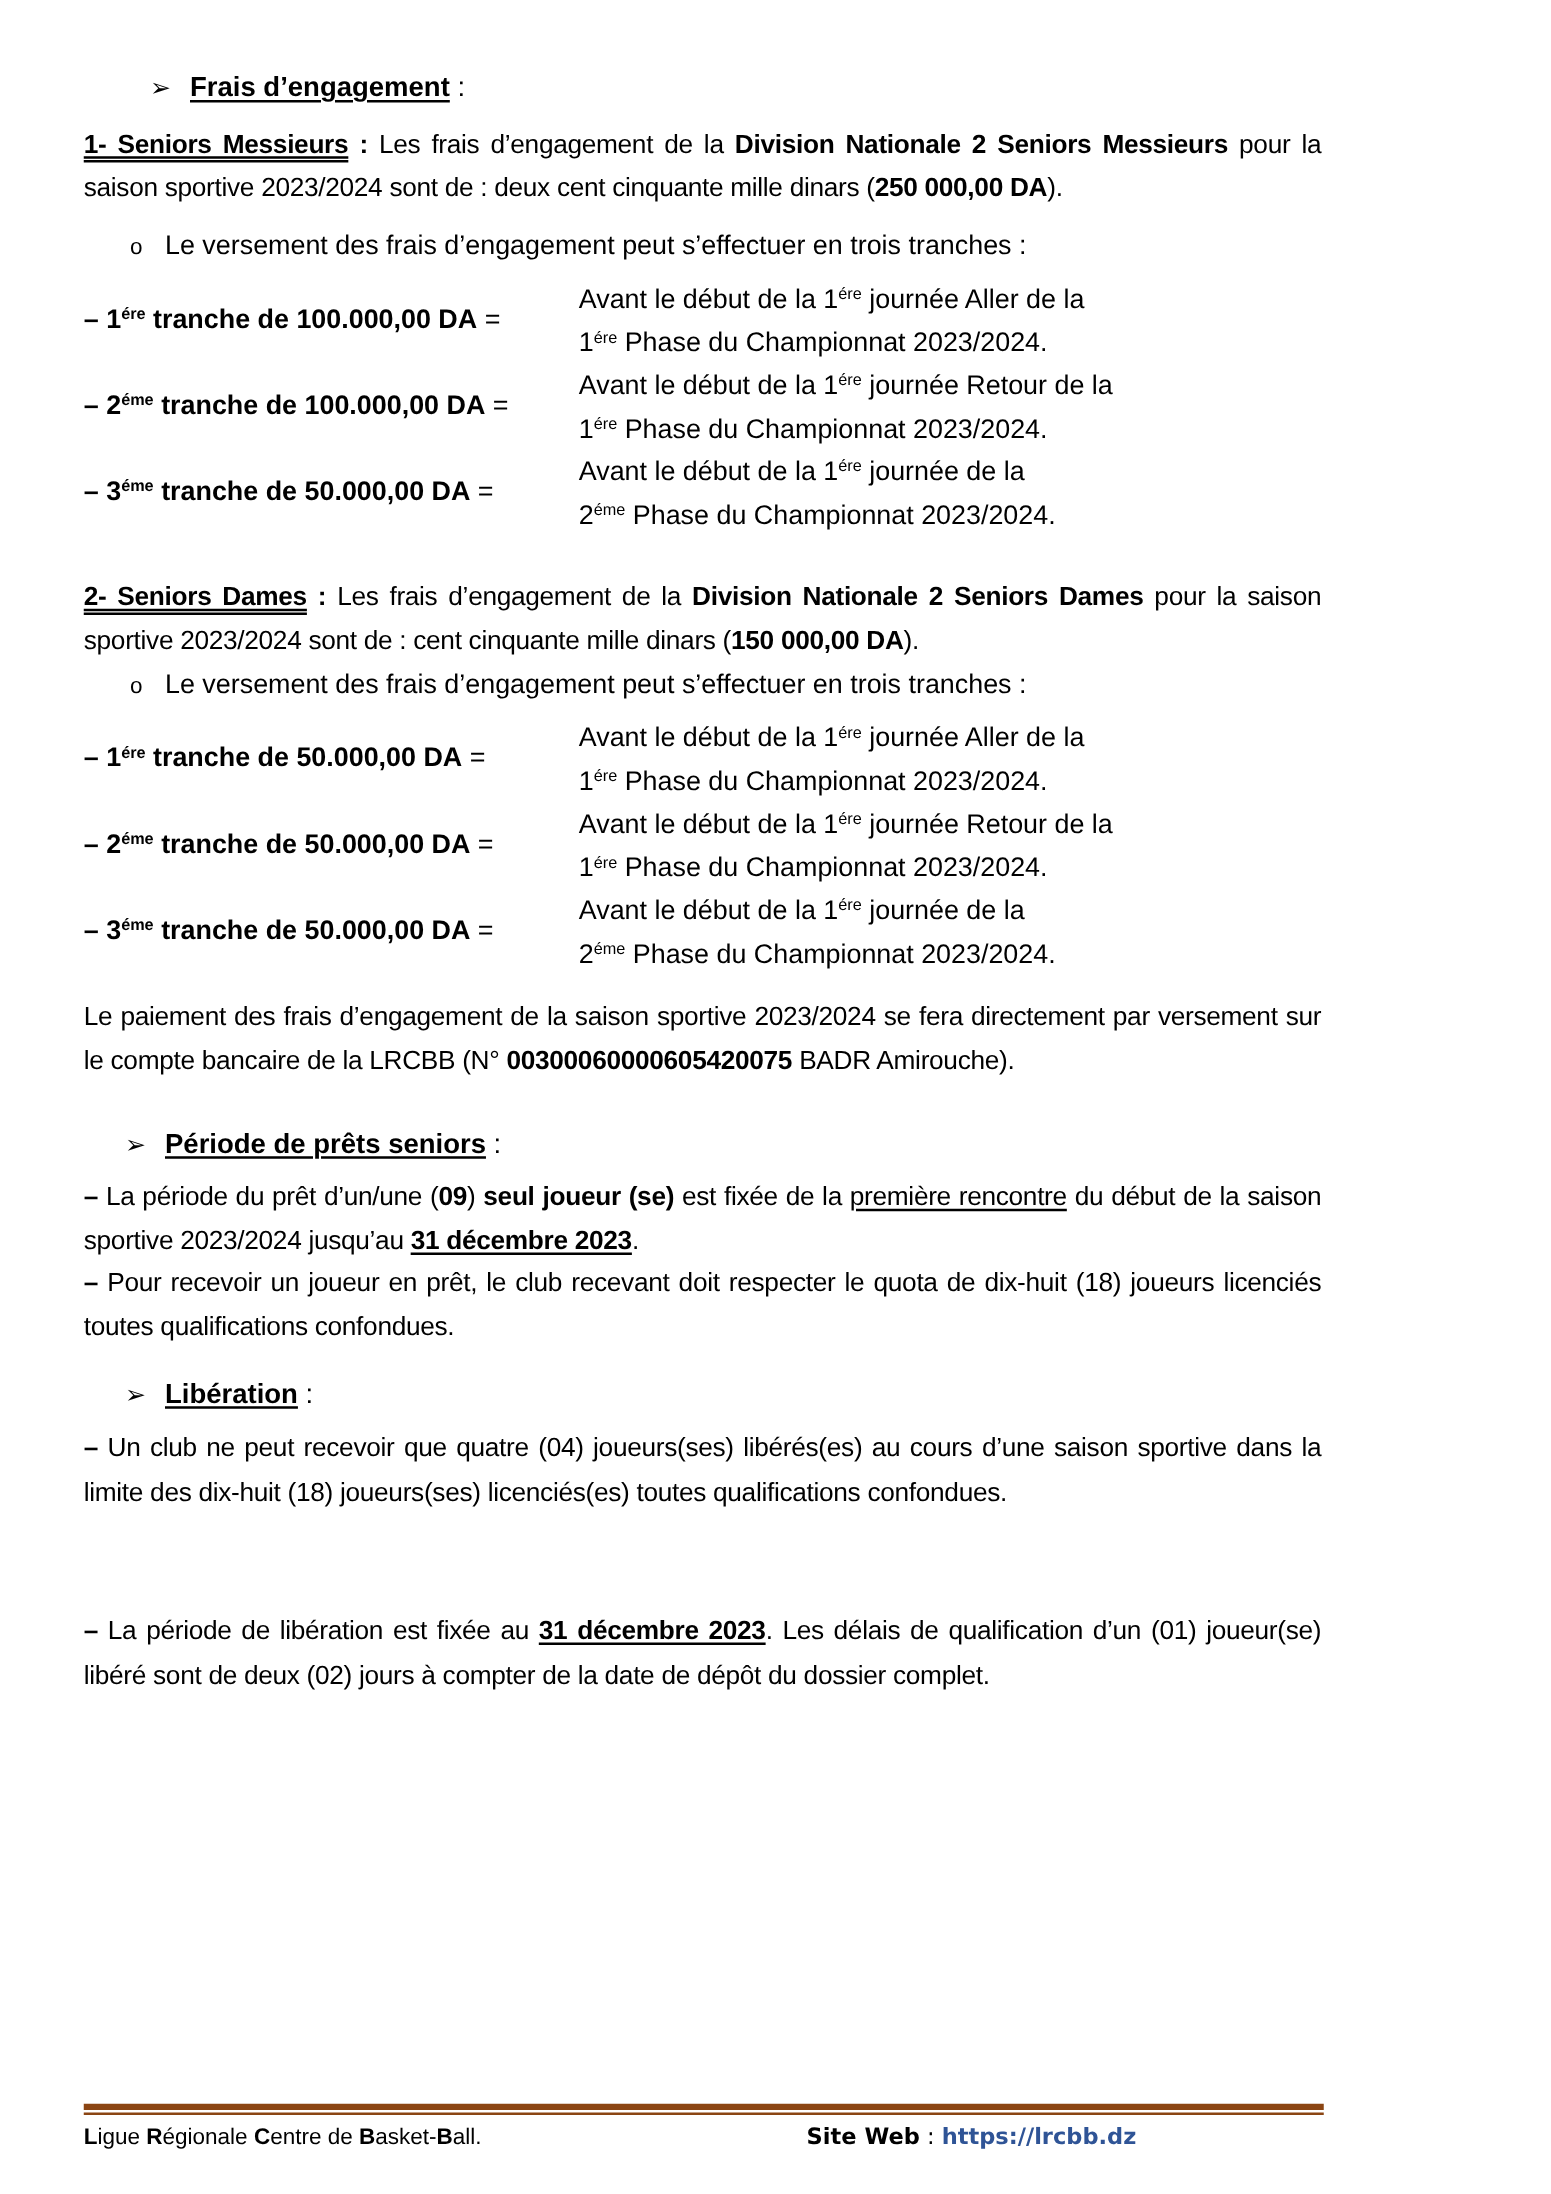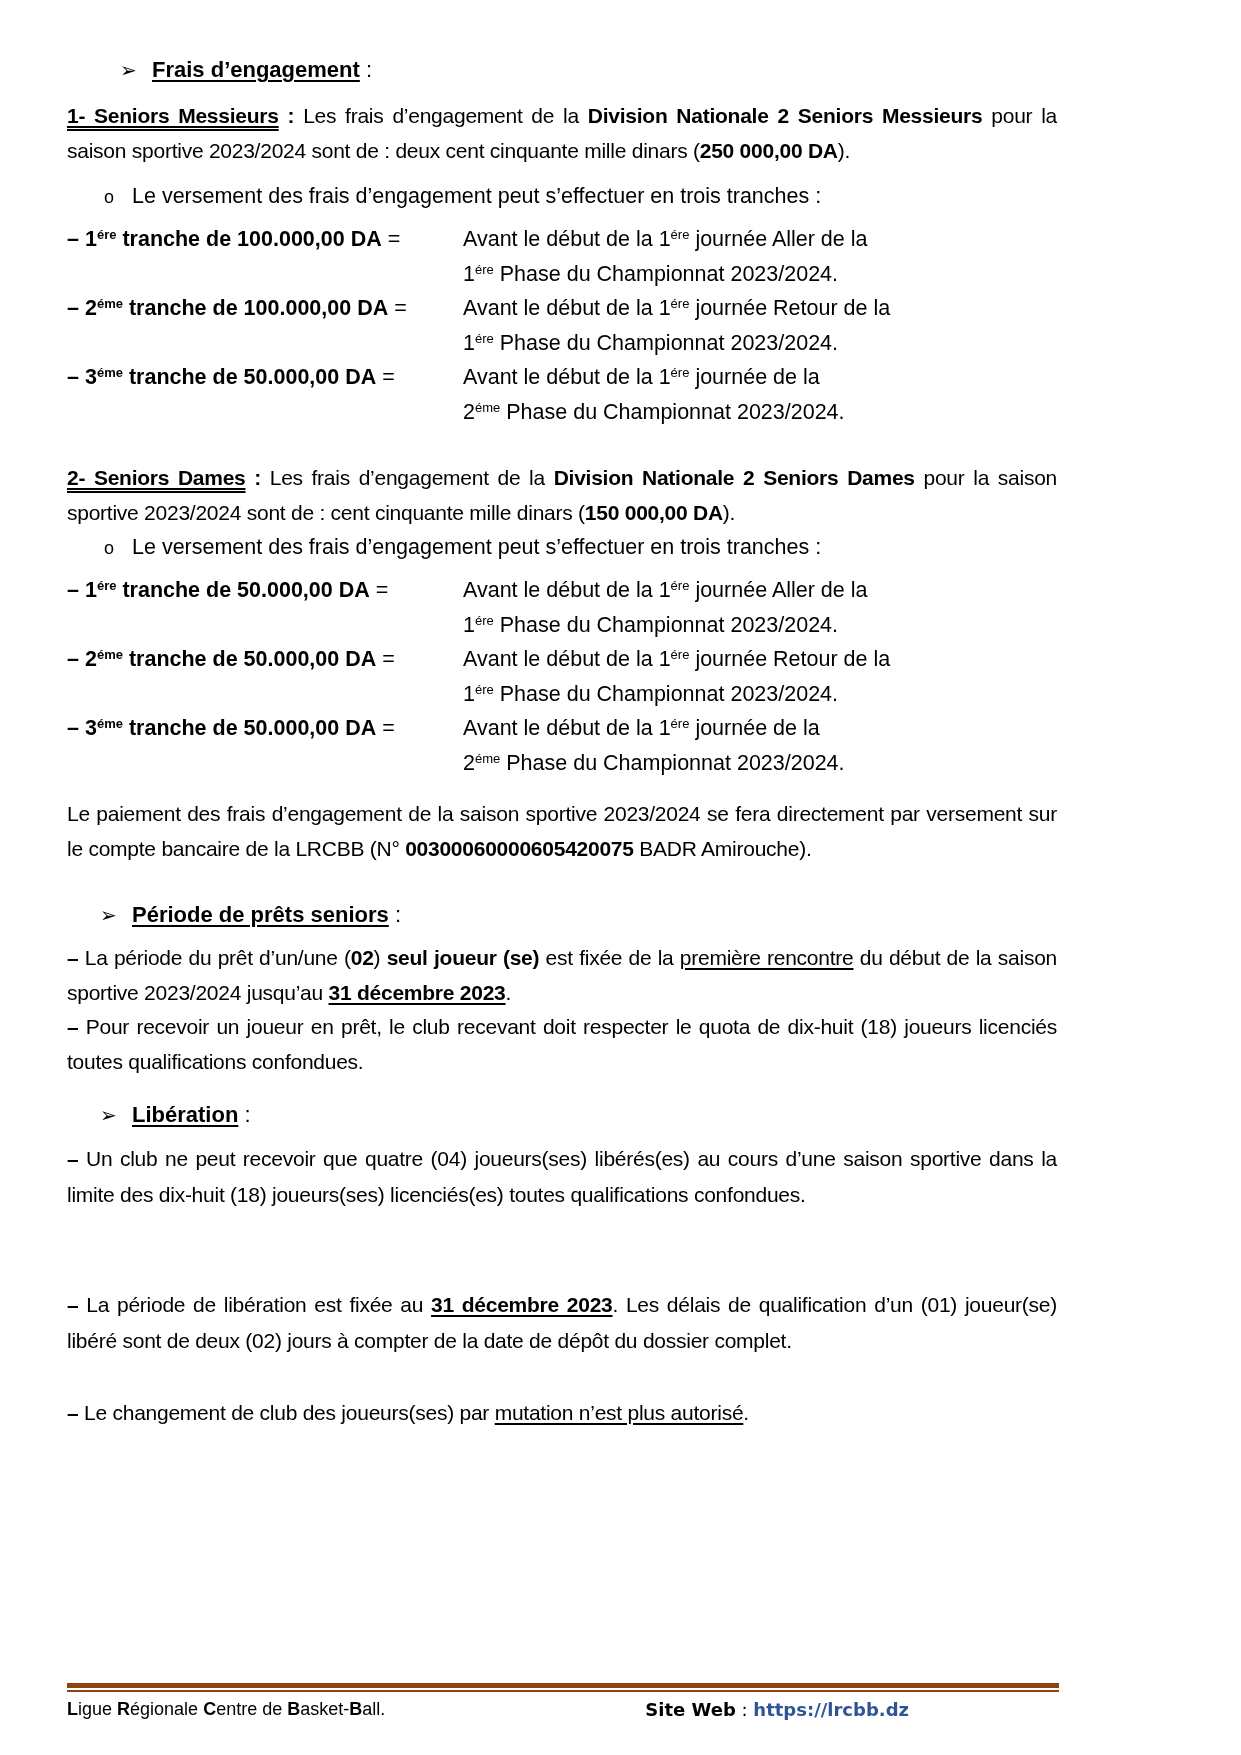--- a/index.html
+++ b/index.html
@@ -10,21 +10,21 @@
   .just { text-align:justify; text-align-last:left; }
   .heading { position:absolute; font-size:22px; line-height:30px; font-weight:bold; }
   .heading .arrow { display:inline-block; width:32px; font-weight:normal; font-size:20px; }
   .u { text-decoration:underline; text-underline-offset:3px; text-decoration-thickness:1.5px; }
   .uu { text-decoration:underline double; text-underline-offset:3px; }
   .b { font-weight:bold; }
   sup { font-size:13px; line-height:0; vertical-align:7px; }
   .bullet { position:absolute; left:104px; font-size:21.5px; line-height:30px; }
   .bullet .circ { display:inline-block; width:28px; font-size:18px; }
   .tr-row { position:absolute; left:67px; width:990px; font-size:21.5px; line-height:34.5px; }
-  .tr-left { position:absolute; left:0; top:0; font-weight:bold; white-space:nowrap; }
+  .tr-left { position:absolute; left:0; top:16px; font-weight:bold; white-space:nowrap; }
   .tr-left .eq { font-weight:normal; }
   .tr-right { position:absolute; left:396px; top:0; white-space:nowrap; }
   .footer-rule-thick { position:absolute; left:67px; top:1683px; width:992px; height:5px; background:#8B4513; }
   .footer-rule-thin { position:absolute; left:67px; top:1690px; width:992px; height:2px; background:#8B4513; }
   .footer-left { position:absolute; left:67px; top:1699px; font-size:18px; }
   .footer-right { position:absolute; right:186px; top:1699px; font-size:18px; font-family:"DejaVu Sans", sans-serif; font-weight:bold; }
   .footer-right .url { color:#2F5496; }
 </style>
 </head>
 <body>
@@ -98,30 +98,29 @@
         </div>
       </div>
     </div>
 
   <div class="blk just" style="top:797px;"><span>Le paiement des frais d’engagement de la saison sportive 2023/2024 se fera directement par versement sur le compte bancaire de la LRCBB (N° </span><span class="b">00300060000605420075</span><span> BADR Amirouche).</span></div>
 
   <div class="heading" style="left:100px; top:900px;">
     <span class="arrow">➢</span><span class="u">Période de prêts seniors</span><span style="font-weight:normal"> :</span>
   </div>
 
-  <div class="blk just" style="top:941px;"><span class="b">– </span><span>La période du prêt d’un/une (</span><span class="b">02</span><span>) </span><span class="b">seul joueur (se)</span><span> est fixée de la </span><span class="u">première rencontre</span><span> du début de la saison sportive 2023/2024 jusqu’au </span><span class="b u">31 décembre 2023</span><span>.</span></div>
+  <div class="blk just" style="top:941px;"><span class="b">– </span><span>La période du prêt d’un/une (</span><span class="b">09</span><span>) </span><span class="b">seul joueur (se)</span><span> est fixée de la </span><span class="u">première rencontre</span><span> du début de la saison sportive 2023/2024 jusqu’au </span><span class="b u">31 décembre 2023</span><span>.</span></div>
   <div class="blk just" style="top:1010px;"><span class="b">– </span><span>Pour recevoir un joueur en prêt, le club recevant doit respecter le quota de dix-huit (18) joueurs licenciés toutes qualifications confondues.</span></div>
 
   <div class="heading" style="left:100px; top:1100px;">
     <span class="arrow">➢</span><span class="u">Libération</span><span style="font-weight:normal"> :</span>
   </div>
 
   <div class="blk just" style="top:1141px; line-height:36px;"><span class="b">– </span><span>Un club ne peut recevoir que quatre (04) joueurs(ses) libérés(es) au cours d’une saison sportive dans la limite des dix-huit (18) joueurs(ses) licenciés(es) toutes qualifications confondues.</span></div>
   <div class="blk just" style="top:1287px; line-height:36px;"><span class="b">– </span><span>La période de libération est fixée au </span><span class="b u">31 décembre 2023</span><span>. Les délais de qualification d’un (01) joueur(se) libéré sont de deux (02) jours à compter de la date de dépôt du dossier complet.</span></div>
-  <div class="blk just" style="top:1396px;"><span class="b">– </span><span>Le changement de club des joueurs(ses) par </span><span class="u">mutation n’est plus autorisé</span><span>.</span></div>
 
   <div class="footer-rule-thick"></div>
   <div class="footer-rule-thin"></div>
   <div class="footer-left"><span class="b">L</span><span>igue </span><span class="b">R</span><span>égionale </span><span class="b">C</span><span>entre de </span><span class="b">B</span><span>asket-</span><span class="b">B</span><span>all.</span></div>
   <div class="footer-right">
     <span>Site Web</span><span style="font-weight:normal"> : </span><span class="url">https://lrcbb.dz</span>
   </div>
 </div>
 
 </body></html>

